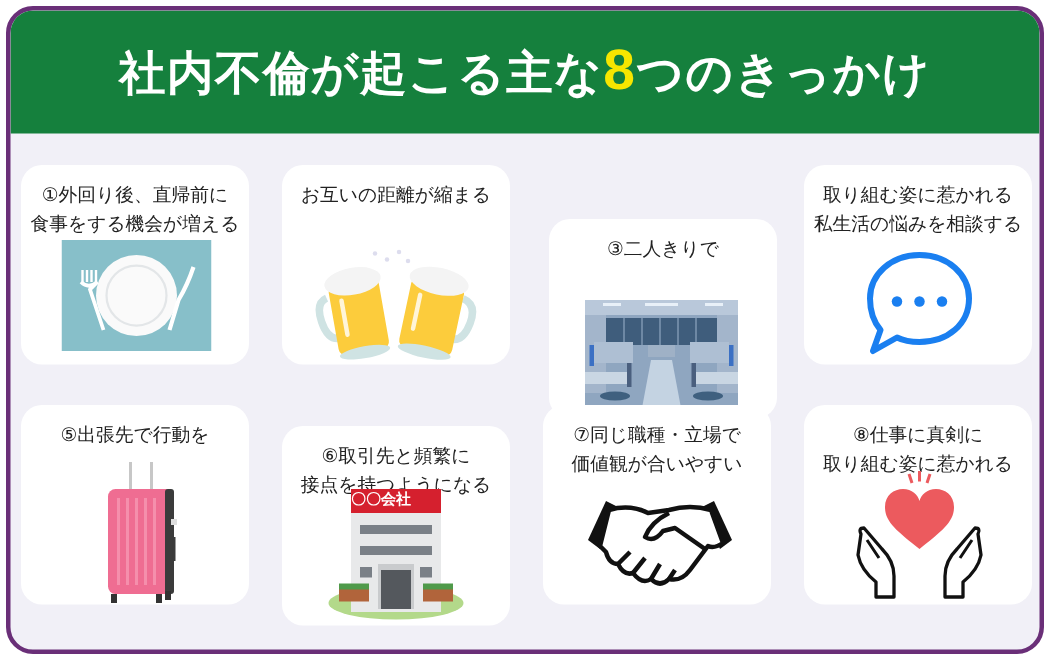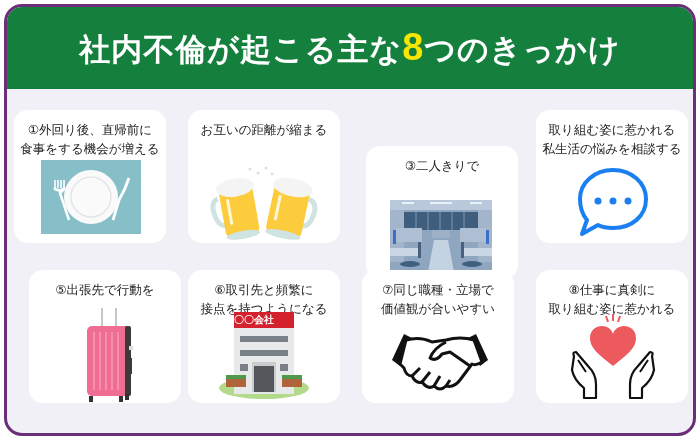--- a/index.html
+++ b/index.html
@@ -97,39 +97,39 @@
         <span>私生活の悩みを相談する</span>
       </div>
     <svg class="illus" style="left:38px;top:56px;" width="78" height="72" viewBox="0 0 78 72">
       <path d="M39 4 C58 4 72 17 72 33 C72 50 58 62 39 62 C33 62 28 61 24 59 L8 68 L13 54 C8 48 6 41 6 33 C6 17 20 4 39 4 Z" fill="none" stroke="#1a7ff0" stroke-width="4" stroke-linejoin="round"></path>
       <circle cx="24" cy="35" r="3.5" fill="#1a7ff0"></circle>
       <circle cx="39" cy="35" r="3.5" fill="#1a7ff0"></circle>
       <circle cx="54" cy="35" r="3.5" fill="#1a7ff0"></circle>
     </svg>
   </div>
 
-  <div class="card" style="left:7px;top:263px;margin-left:15px;">
+  <div class="card" style="left:7px;top:263px;">
     <div class="label">
         <span>⑤出張先で行動を</span>
       </div>
     <svg class="illus" style="left:52px;top:38px;" width="56" height="96" viewBox="0 0 56 96">
       <rect x="20" y="0" width="2" height="20" fill="#c7c7c7"></rect>
         <rect x="34" y="0" width="2" height="20" fill="#c7c7c7"></rect>
       <rect x="6" y="18" width="44" height="70" rx="5" fill="#ef6d92"></rect>
       <rect x="44" y="18" width="6" height="70" rx="2" fill="#3b3b3b"></rect>
       <path d="M13 24 V82 M19 24 V82 M25 24 V82 M31 24 V82 M37 24 V82" stroke="#f58fac" stroke-width="2"></path>
       <rect x="48" y="38" width="4" height="4" fill="#ddd"></rect>
       <rect x="49" y="50" width="2" height="16" fill="#3b3b3b"></rect>
       <rect x="8" y="88" width="4" height="6" fill="#333"></rect>
         <rect x="38" y="88" width="4" height="6" fill="#333"></rect>
         <rect x="44" y="86" width="4" height="6" fill="#333"></rect>
     </svg>
   </div>
 
-  <div class="card" style="left:181px;top:263px;">
+  <div class="card" style="left:181px;top:277px;">
     <div class="label">
         <span>⑥取引先と頻繁に</span>
         <span>接点を持つようになる</span>
       </div>
     <div class="illus" style="left:30px;top:42px;width:92px;height:88px;">
       <svg width="92" height="88" viewBox="0 0 92 88" style="position:absolute;left:0;top:0;">
         <ellipse cx="46" cy="76" rx="45" ry="11" fill="#b3d98a"></ellipse>
         <rect x="16" y="14" width="60" height="68" fill="#e8e9ea"></rect>
         <rect x="16" y="0" width="60" height="16" fill="#d5202e"></rect>
         <rect x="22" y="24" width="48" height="6" fill="#7a8087"></rect>

